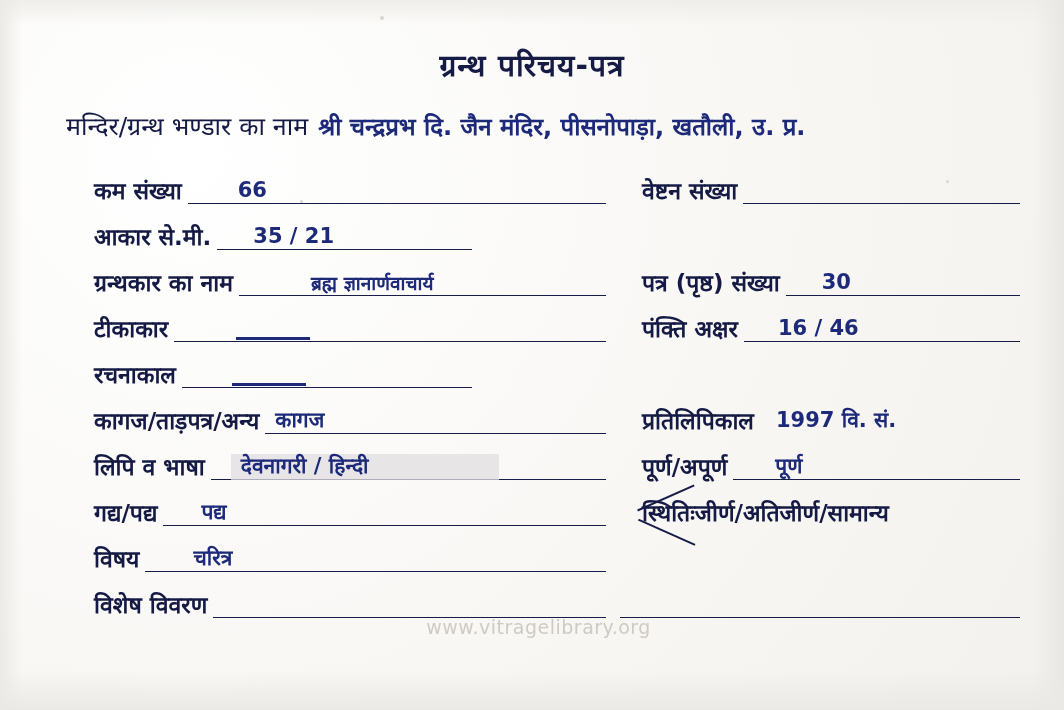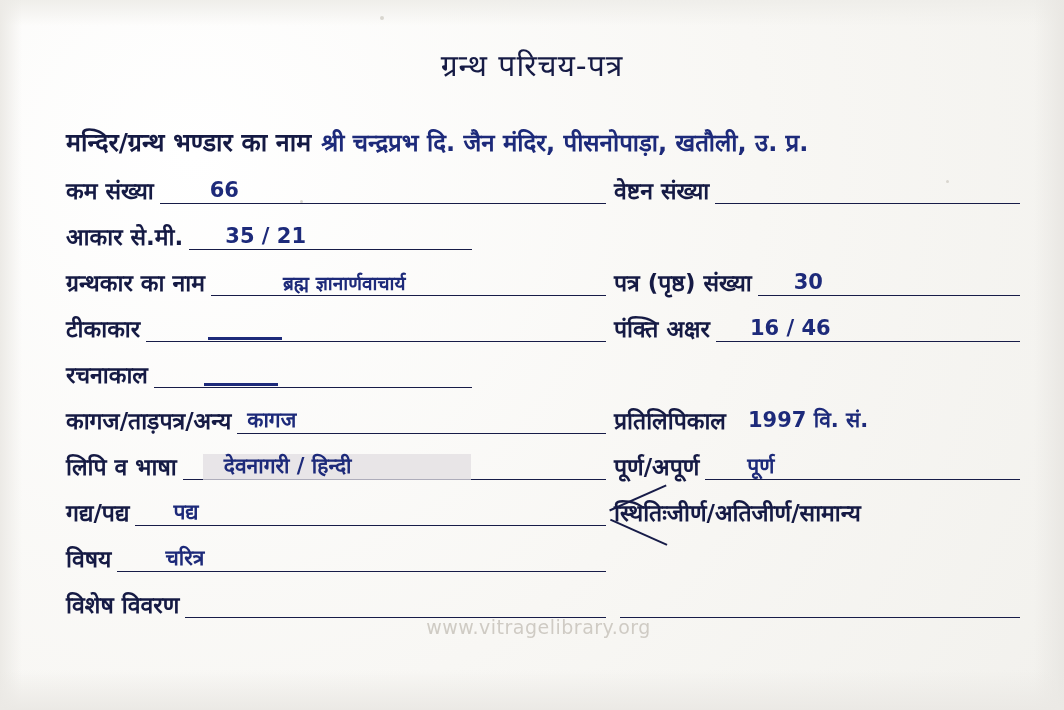--- a/index.html
+++ b/index.html
@@ -49,39 +49,38 @@
 
   
   .title {
     position: absolute;
     left: 0; right: 0;
     top: 44px;
     text-align: center;
     font-size: 30px;
     letter-spacing: 1px;
     color: #161b45;
-    font-weight: 400;
+    font-weight: 700;
   }
 
   
   .temple-row {
     position: absolute;
     left: 66px;
     top: 108px;
     width: 960px;
     display: flex;
     align-items: baseline;
     gap: 10px;
     white-space: nowrap;
   }
   .temple-label {
     font-size: 25px;
     color: #151a44;
-    font-weight: 700;
-    margin-top: 16px;
+    font-weight: 400;
   }
   .temple-value {
     font-size: 24px;
     color: #1d2a7a;
     font-weight: 700;
   }
 
   
   .form {
     position: absolute;
@@ -101,20 +100,21 @@
   }
   .col-left { width: 548px; }
   .col-right { width: 414px; }
 
   .label {
     font-size: 23px;
     color: #151a44;
     font-weight: 700;
     line-height: 1;
     padding-bottom: 3px;
+    margin-left: 28px;
   }
   .fill {
     flex: 1;
     position: relative;
     margin-left: 6px;
     height: 26px;
   }
   .fill::after {
     content: "";
     position: absolute;
@@ -281,21 +281,21 @@
           <span class="value" style="left:10px;">1997 वि. सं.</span>
         </span>
       </div>
     </div>
 
     <div class="row">
       <div class="col col-left">
         <span class="label">लिपि व भाषा</span>
         <span class="fill">
           <span class="smudge" style="left:20px;bottom:2px;width:268px;height:26px;"></span>
-          <span class="value" style="left:35px;margin-top:15px;">देवनागरी / हिन्दी</span>
+          <span class="value" style="left:24px;margin-top:15px;">देवनागरी / हिन्दी</span>
         </span>
       </div>
       <div class="col col-right">
         <span class="label">पूर्ण/अपूर्ण</span>
         <span class="fill">
           <span class="value" style="left:36px;">पूर्ण</span>
         </span>
       </div>
     </div>
 

